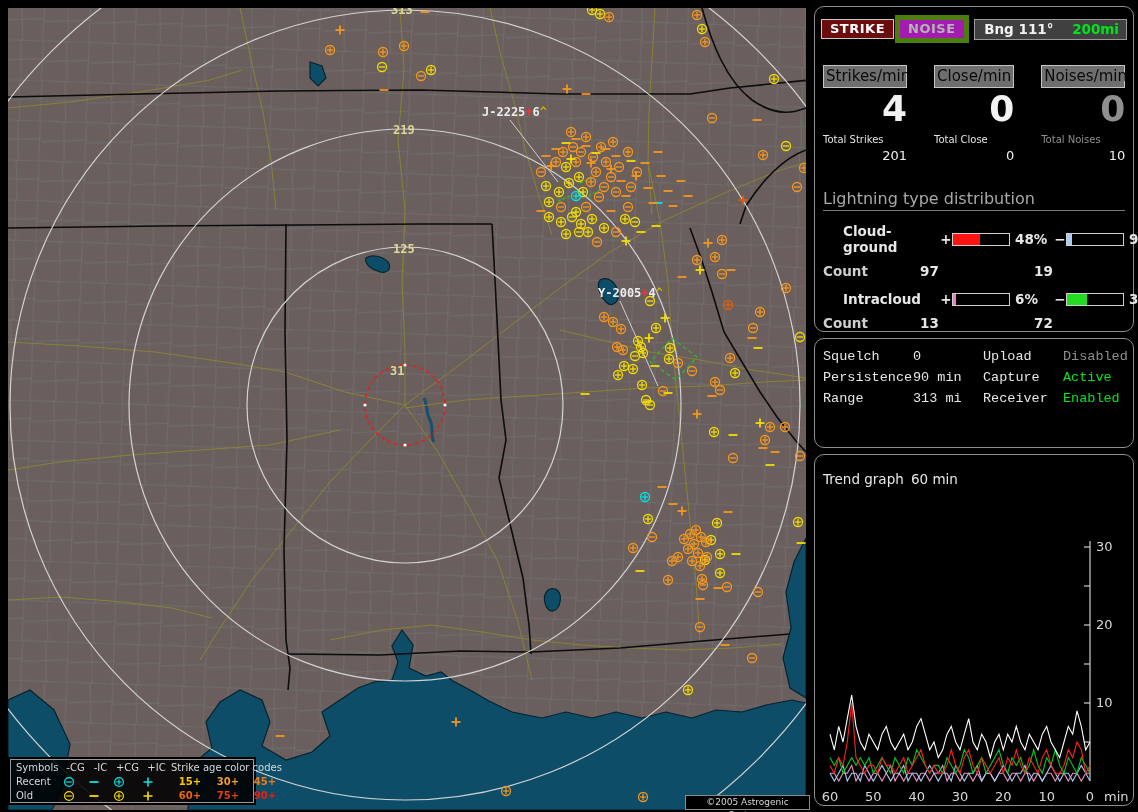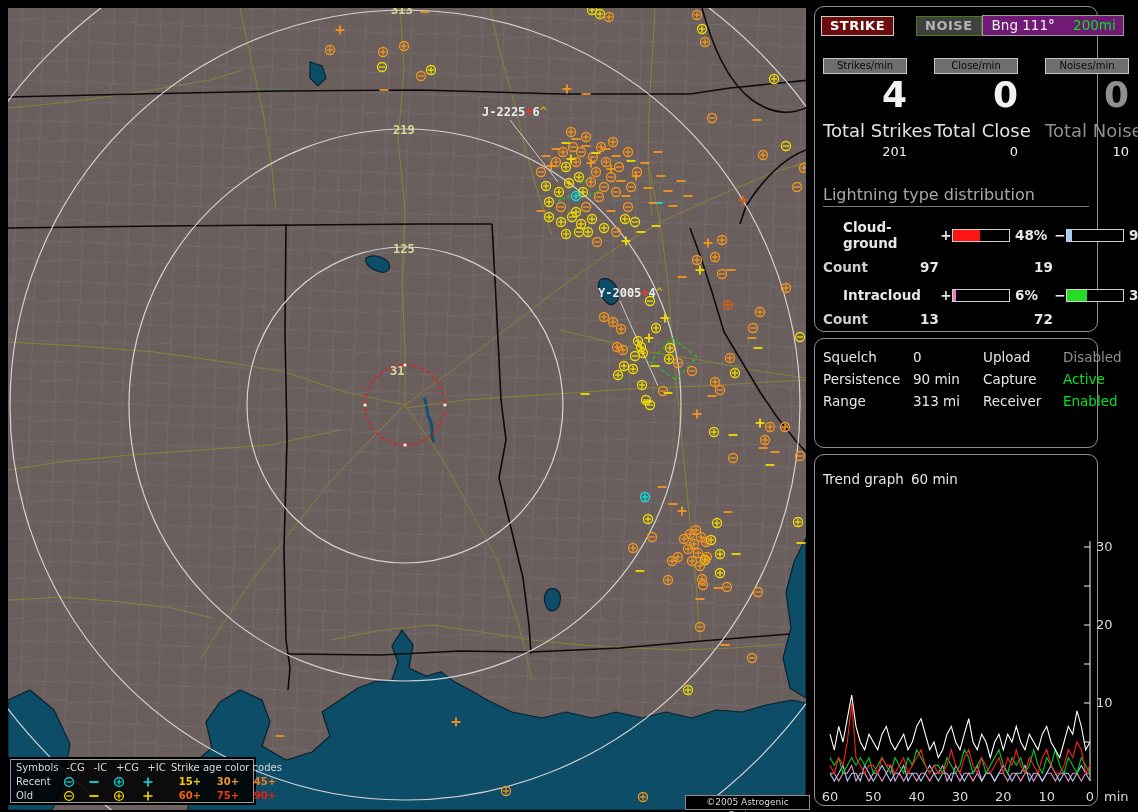--- a/index.html
+++ b/index.html
@@ -10,56 +10,56 @@
   .map svg{display:block;}
   .map-legend{position:absolute;left:2px;top:751px;width:244px;height:44px;background:rgba(0,0,0,.88);
       border:1px solid #9a9a9a;box-shadow:0 0 0 2px #000;font-size:10px;color:#d8d8d8;
       display:grid;grid-template-columns:47px 25px 25px 29px 29px 38px 38px 36px;
       grid-auto-rows:14px;align-items:center;padding:1px 0 0 5px;box-sizing:border-box;line-height:12px;}
   .map-legend .agehdr{grid-column:6/9;}
   .map-legend .sym{text-align:center;}
   .copyright{position:absolute;left:677px;top:787px;width:123px;height:13px;background:#000;
       border:1px solid #8a8a8a;color:#d8d8d8;font-size:9px;line-height:13px;text-align:center;}
   
-  .panel{position:absolute;left:814px;width:284px;background:#000;border:1px solid #8f8f8f;
+  .panel{position:absolute;left:814px;width:320px;background:#000;border:1px solid #8f8f8f;
          border-radius:10px;box-sizing:border-box;}
   .p1{top:6px;height:326px;}
   .p2{top:338px;height:110px;}
   .p3{top:454px;height:352px;}
   .btnrow{display:flex;align-items:center;margin:8px 6px 0 6px;}
   .btn{font-weight:bold;font-size:13px;padding:1px 8px 2px 8px;letter-spacing:.5px;}
   .btn-strike{background:#6b0d0d;color:#fff;border:1px solid #c8c8c8;}
-  .btn-noise{background:#404040;color:#b4b4b4;border:1px solid #4d7c0f;margin-left:22px;}
-  .bng{margin-left:auto;border:1px solid #9a9a9a;background:#701a75;font-weight:normal;font-size:13.5px;
+  .btn-noise{background:#a21caf;color:#b4b4b4;border:5px solid #4d7c0f;margin-left:1px;}
+  .bng{margin-left:auto;border:1px solid #9a9a9a;background:#404040;font-weight:bold;font-size:13.5px;
        padding:1px 7px 2px 9px;white-space:nowrap;}
   .bng .deg{color:#f2f2f2;}
   .bng .rng{color:#00e41c;margin-left:14px;}
   .counters{display:flex;margin:22px 8px 0 8px;gap:27px;}
   .ccol{width:84px;}
-  .clabel{background:#6e6e6e;color:#0a0a0a;font-size:10px;text-align:center;
+  .clabel{background:#6e6e6e;color:#0a0a0a;font-size:15px;text-align:center;
           border:1px solid #c4c4c4;padding:1px 2px 2px 2px;white-space:nowrap;}
   .cbig{font-size:36px;font-weight:bold;text-align:right;line-height:38px;margin-top:2px;color:#f2f2f2;}
-  .ctotlab{font-size:18px;margin-top:6px;white-space:nowrap;color:#e2e2e2;}
+  .ctotlab{font-size:10px;margin-top:6px;white-space:nowrap;color:#e2e2e2;}
   .ctotval{font-size:13px;text-align:right;margin-top:3px;color:#f0f0f0;}
   .dim{color:#8f8f8f !important;}
   .green{color:#00e41c !important;}
   .dist{margin:26px 8px 0 8px;}
   .dist-title{color:#a8a8a8;font-size:16px;border-bottom:1px solid #787878;padding-bottom:2px;}
   .drow{display:grid;grid-template-columns:97px 12px 58px 44px 12px 58px 40px;align-items:center;
         margin-top:12px;font-size:13.5px;font-weight:bold;margin-left:20px;}
   .crow{display:grid;grid-template-columns:97px 114px 1fr;margin-top:8px;font-size:13.5px;font-weight:bold;}
   .crow .clab{color:#cfcfcf;}
   .bar{height:11px;border:1px solid #d0d0d0;background:#000;position:relative;}
   .bar .fill{position:absolute;left:0;top:0;bottom:0;}
   .sign{text-align:center;font-weight:bold;}
   .pct{padding-left:5px;}
   
   .dt{color:#00e41c;font-size:17.5px;font-weight:bold;margin:8px 8px 0 8px;padding-bottom:4px;
       border-bottom:1px solid #787878;white-space:nowrap;}
-  .setrows{margin:10px 8px 0 8px;font-size:13.5px;}
+  .setrows{margin:10px 8px 0 8px;font-size:13.5px;font-family:Liberation Mono, monospace;}
   .setrow{display:grid;grid-template-columns:90px 70px 80px 1fr;margin-top:6px;}
   
   .statrows{margin:8px 8px 0 8px;font-size:13.5px;}
   .statrow{display:grid;grid-template-columns:88px 82px 84px 1fr;margin-top:5px;}
   .trendrow{display:grid;grid-template-columns:88px 1fr;margin:16px 8px 0 8px;font-size:13.5px;}
   .trend{position:absolute;left:0;top:62px;}
 </style>
 </head>
 <body>
 

